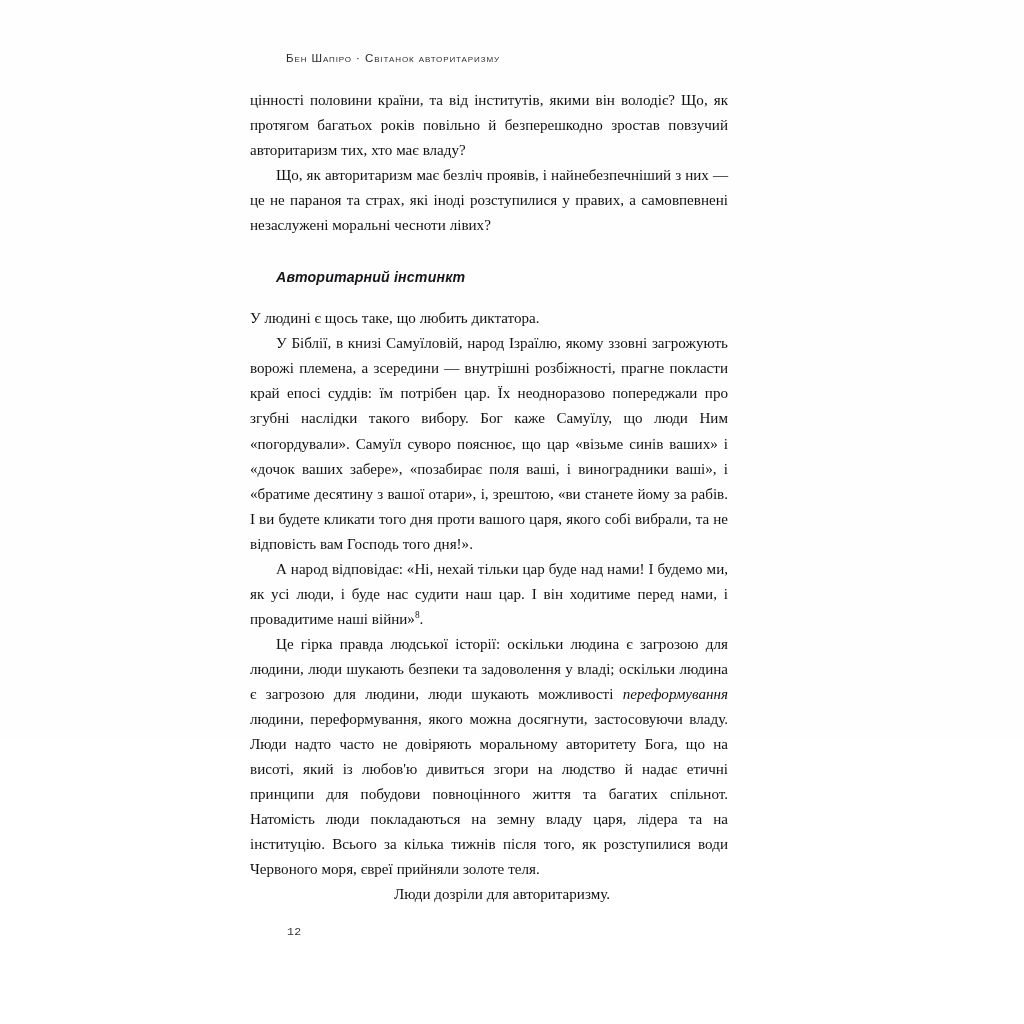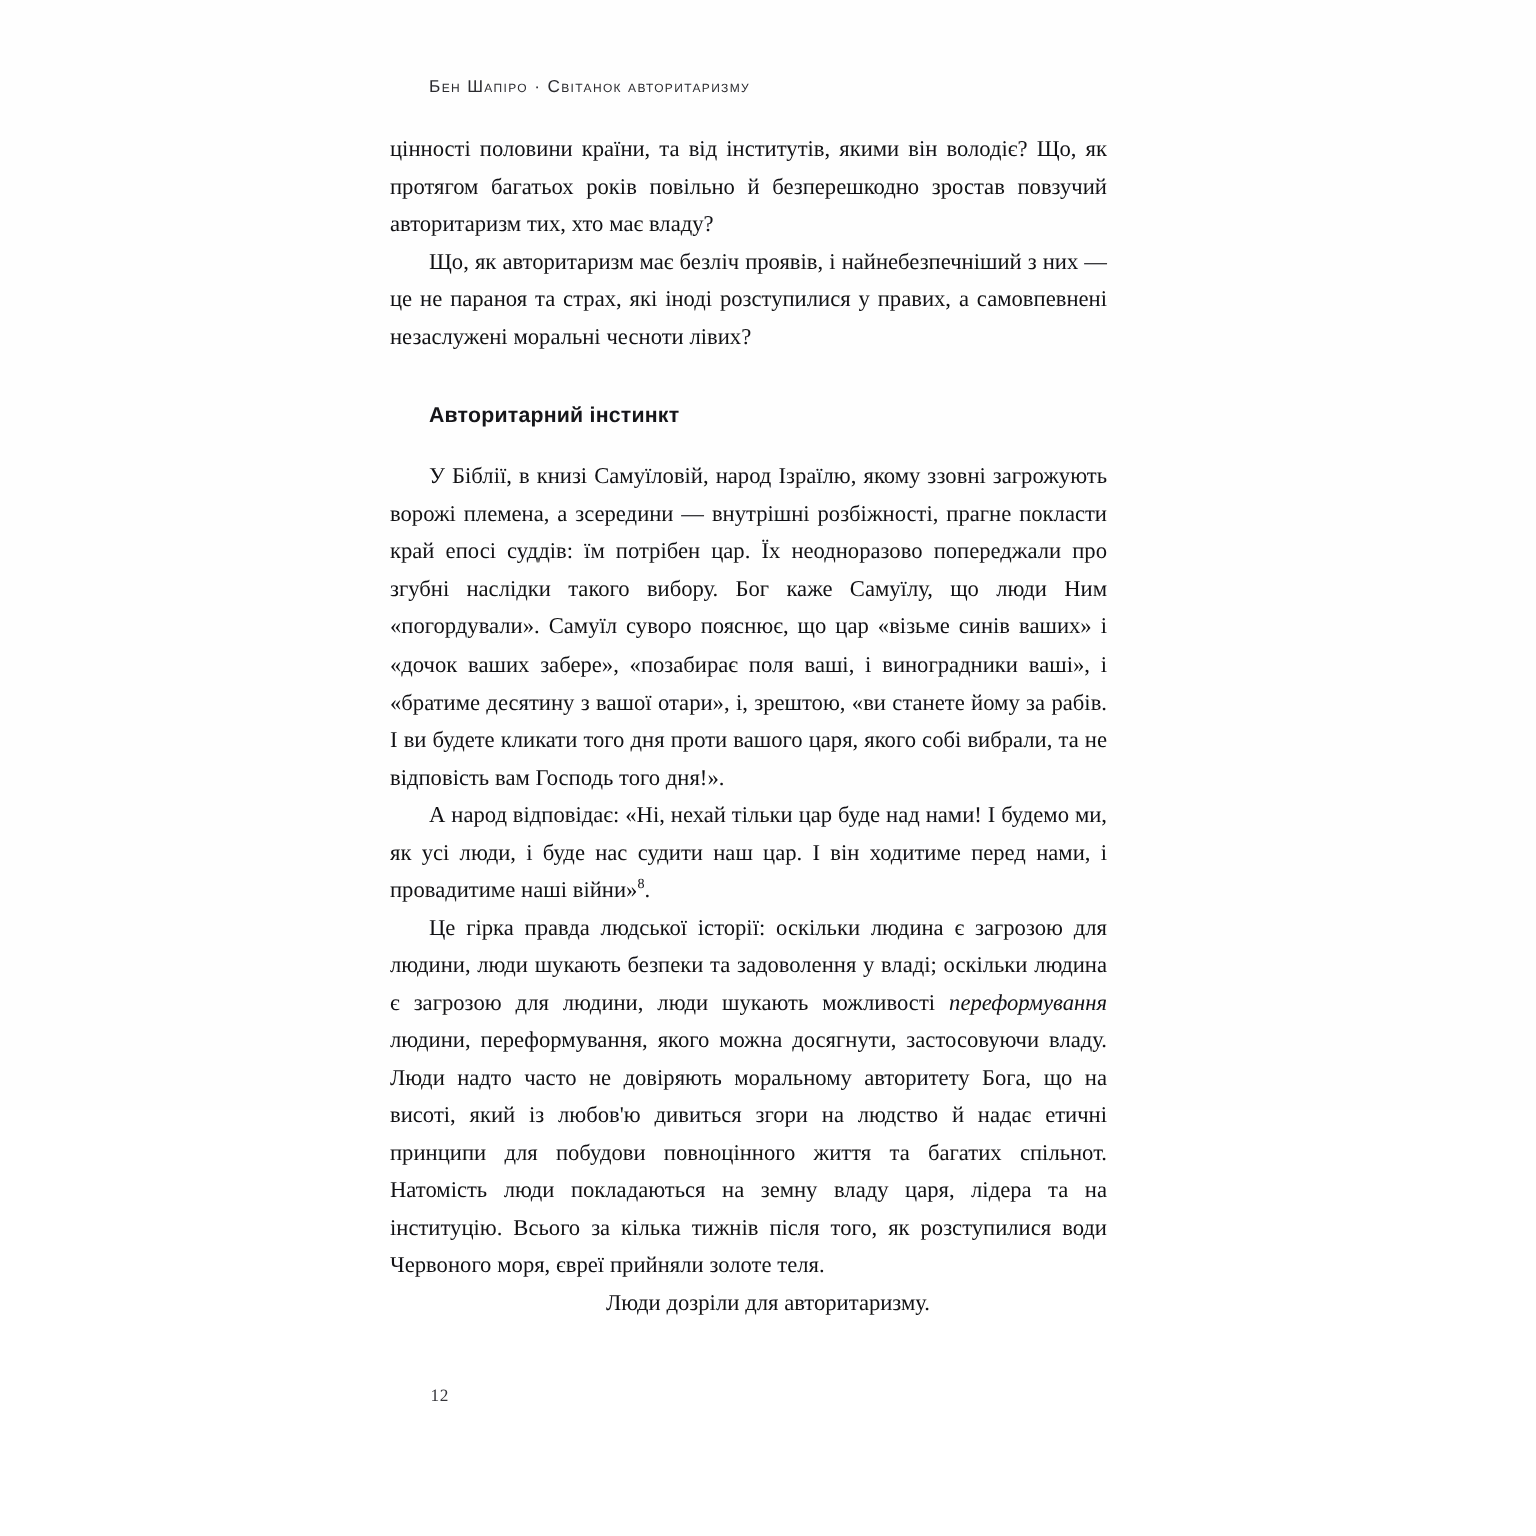--- a/index.html
+++ b/index.html
@@ -33,21 +33,21 @@
     letter-spacing: 0.9px;
     color: #2b2b2f;
     white-space: nowrap;
   }
   .running-head .dot-sep {
     letter-spacing: 0.9px;
   }
 
   .text-block {
     position: absolute;
-    left: 260px;
+    left: 250px;
     top: 88px;
     width: 478px;
   }
 
   p.body-par {
     margin: 0;
     font-size: 15.1px;
     line-height: 25.05px;
     color: #111114;
     text-align: justify;
@@ -66,38 +66,39 @@
 
   .section-heading {
     margin: 0;
     padding: 0;
     font-family: "Liberation Sans", "DejaVu Sans", sans-serif;
     font-size: 14.2px;
     font-weight: bold;
     color: #16161a;
     letter-spacing: 0.15px;
     text-indent: 26px;
+    font-style: italic;
   }
 
   .spacer-before-heading { height: 31px; }
   .spacer-after-heading  { height: 21px; }
 
   .ital { font-style: italic; }
 
   sup.fn {
     font-size: 9.4px;
     vertical-align: super;
     line-height: 0;
   }
 
   .folio {
     position: absolute;
     left: 287px;
     top: 925px;
-    font-family: Liberation Serif, serif;
+    font-family: Liberation Mono, monospace;
     font-size: 11.5px;
     color: #35353a;
     letter-spacing: 0.4px;
   }
 </style>
 </head>
 <body>
 
 <div class="page">
 
@@ -110,20 +111,21 @@
   <div class="text-block">
 
     <p class="body-par no-indent">цінності половини країни, та від інститутів, якими він володіє? Що, як протягом багатьох років повільно й безперешкодно зростав повзучий авторитаризм тих, хто має владу?</p>
 
     <p class="body-par">Що, як авторитаризм має безліч проявів, і найнебезпечніший з них — це не параноя та страх, які іноді розступилися у правих, а самовпевнені незаслужені моральні чесноти лівих?</p>
 
     <div class="spacer-before-heading"></div>
     <p class="section-heading">Авторитарний інстинкт</p>
     <div class="spacer-after-heading"></div>
 
+    <p class="body-par no-indent">У людині є щось таке, що любить диктатора.</p>
 
     <p class="body-par">У Біблії, в книзі Самуїловій, народ Ізраїлю, якому ззовні загрожують ворожі племена, а зсередини — внутрішні розбіжності, прагне покласти край епосі суддів: їм потрібен цар. Їх неодноразово попереджали про згубні наслідки такого вибору. Бог каже Самуїлу, що люди Ним «погордували». Самуїл суворо пояснює, що цар «візьме синів ваших» і «дочок ваших забере», «позабирає поля ваші, і виноградники ваші», і «братиме десятину з вашої отари», і, зрештою, «ви станете йому за рабів. І ви будете кликати того дня проти вашого царя, якого собі вибрали, та не відповість вам Господь того дня!».</p>
 
     <p class="body-par"><span>А народ відповідає: «Ні, нехай тільки цар буде над нами! І будемо ми, як усі люди, і буде нас судити наш цар. І він ходитиме перед нами, і провадитиме наші війни»</span><sup class="fn">8</sup><span>.</span></p>
 
 
     <p class="body-par"><span>Це гірка правда людської історії: оскільки людина є загрозою для людини, люди шукають безпеки та задоволення у владі; оскільки людина є загрозою для людини, люди шукають можливості </span><em class="ital">переформування</em><span> людини, переформування, якого можна досягнути, застосовуючи владу. Люди надто часто не довіряють моральному авторитету Бога, що на висоті, який із любов'ю дивиться згори на людство й надає етичні принципи для побудови повноцінного життя та багатих спільнот. Натомість люди покладаються на земну владу царя, лідера та на інституцію. Всього за кілька тижнів після того, як розступилися води Червоного моря, євреї прийняли золоте теля.</span></p>
 
     <p class="body-par">Люди дозріли для авторитаризму.</p>
 

